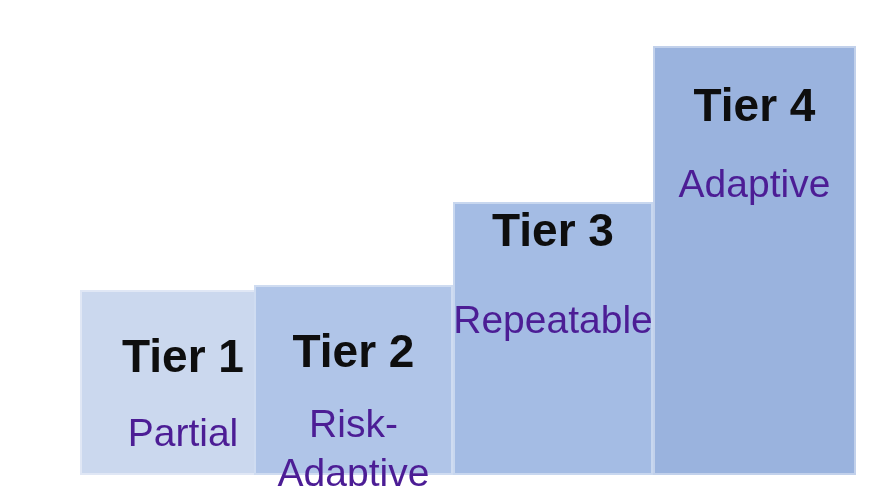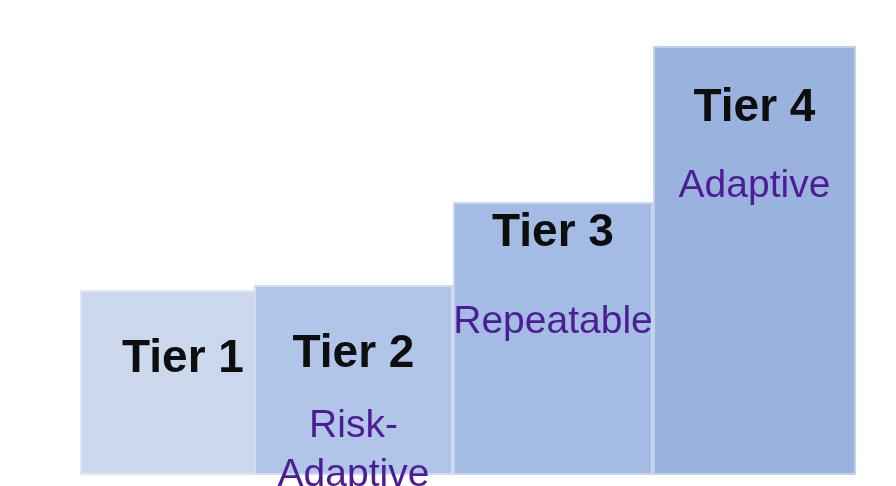--- a/index.html
+++ b/index.html
@@ -50,20 +50,21 @@
   .bar-3 .tier-label { margin-top: 39px; }
   .bar-4 .tier-label { margin-top: 28px; }
 </style>
 </head>
 <body>
 
 <div class="canvas">
 
   <div class="bar bar-1" style="background-color: rgb(203, 216, 238);">
     <div class="tier-name">Tier 1</div>
+    <div class="tier-label">Partial</div>
   </div>
 
   <div class="bar bar-2" style="background-color: rgb(176, 197, 232);">
     <div class="tier-name">Tier 2</div>
     <div class="tier-label">Risk-
 Adaptive</div>
   </div>
 
   <div class="bar bar-3" style="background-color: rgb(164, 188, 228);">
     <div class="tier-name">Tier 3</div>

